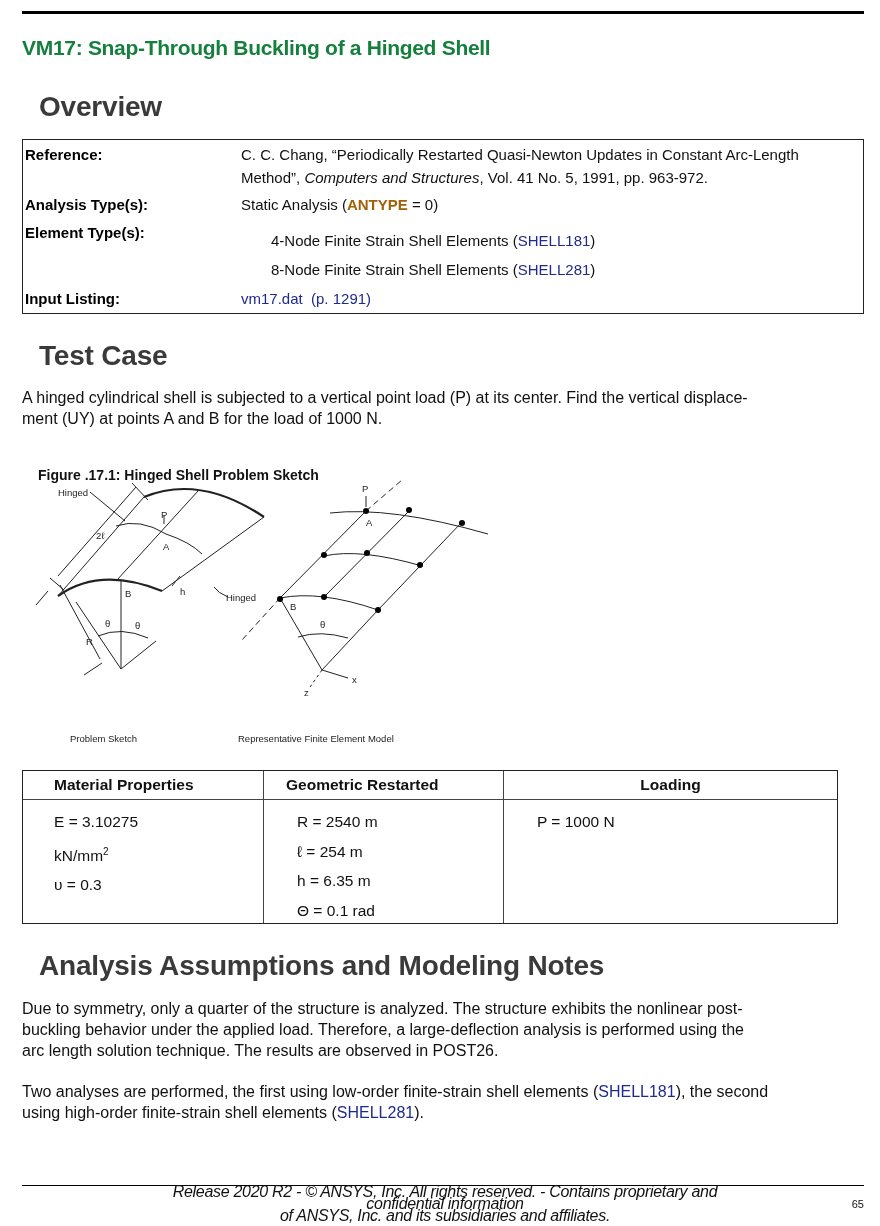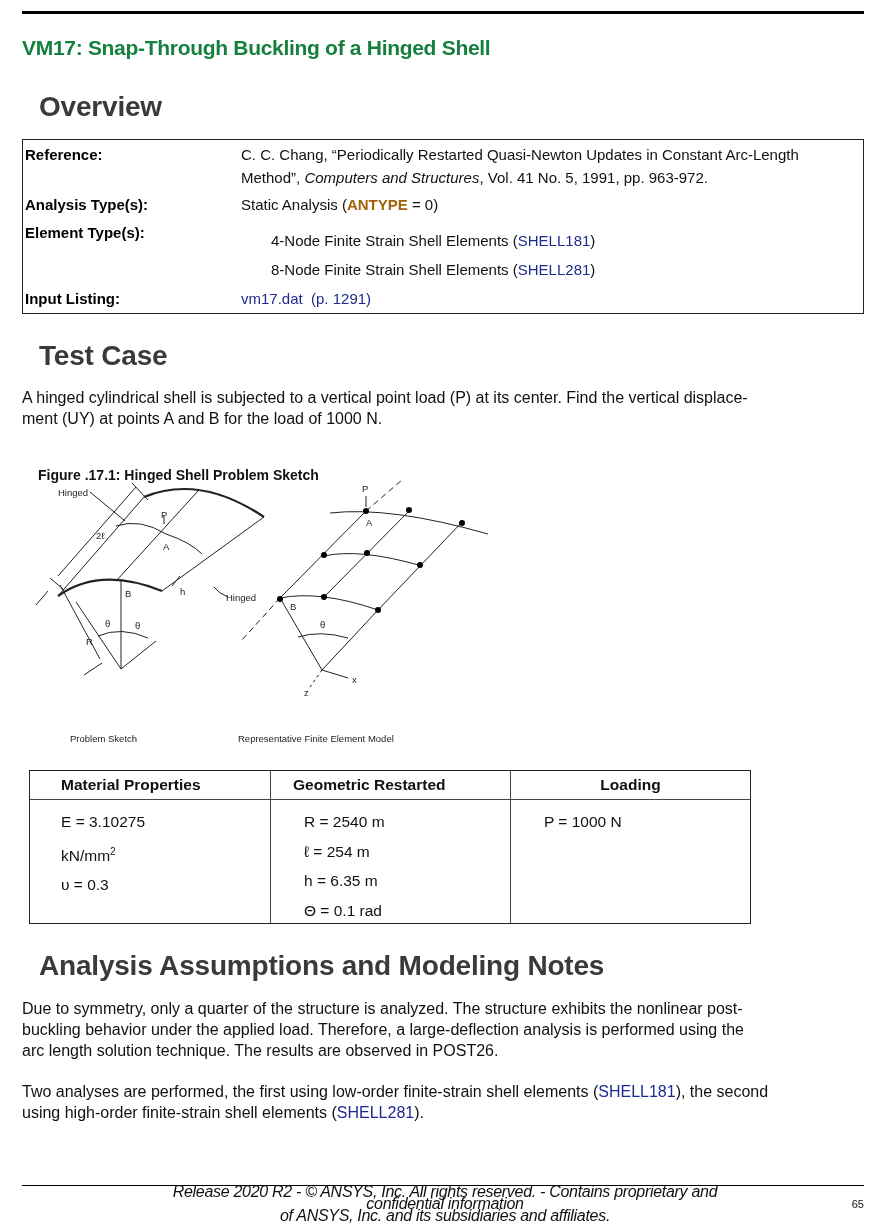--- a/index.html
+++ b/index.html
@@ -10,21 +10,21 @@
   .h2 { position: absolute; left: 39px; font-size: 28px; font-weight: bold; color: #3a3a3a; margin: 0; letter-spacing: -0.2px; }
   .ov-table { position: absolute; left: 22px; top: 139px; width: 842px; height: 175px; border: 1.5px solid #222; box-sizing: border-box; }
   .ov-row { position: absolute; left: 0; width: 100%; font-size: 15px; line-height: 23px; }
   .ov-label { position: absolute; left: 2px; font-weight: bold; color: #000; }
   .ov-val { position: absolute; left: 182px; right: 8px; color: #111; margin-left: 36px; }
   .link { color: #1f2a8f; }
   .kw { color: #a16207; font-weight: bold; }
   .para { position: absolute; left: 22px; width: 830px; font-size: 16px; line-height: 21px; margin: 0; color: #111; }
   .fig-caption { position: absolute; left: 22px; top: 451px; font-size: 14px; font-weight: bold; margin: 16px; }
   .figure { position: absolute; left: 30px; top: 480px; width: 480px; height: 275px; }
-  .props { position: absolute; left: 29px; top: 770px; width: 722px; height: 154px; border: 1.5px solid #222; box-sizing: border-box; }
+  .props { position: absolute; left: 22px; top: 770px; width: 816px; height: 154px; border: 1.5px solid #222; box-sizing: border-box; }
   .props .col { position: absolute; top: 0; bottom: 0; }
   .props .col + .col { border-left: 1px solid #444; }
   .props .head { height: 28px; border-bottom: 1px solid #444; font-weight: bold; font-size: 15.5px; line-height: 28px; }
   .props .cell { font-size: 15.5px; line-height: 29.5px; padding-top: 7px; }
   .footer-rule { position: absolute; left: 22px; top: 1185px; width: 842px; height: 1px; background: #000; }
   .footer-text { position: absolute; left: 150px; top: 1186px; width: 590px; text-align: center; font-size: 16px; font-style: italic; line-height: 12px; color: #111; letter-spacing: -0.3px; }
   .page-num { position: absolute; right: 16px; top: 1198px; font-size: 11px; color: #111; text-align: center; }
 </style>
 </head>
 <body>

